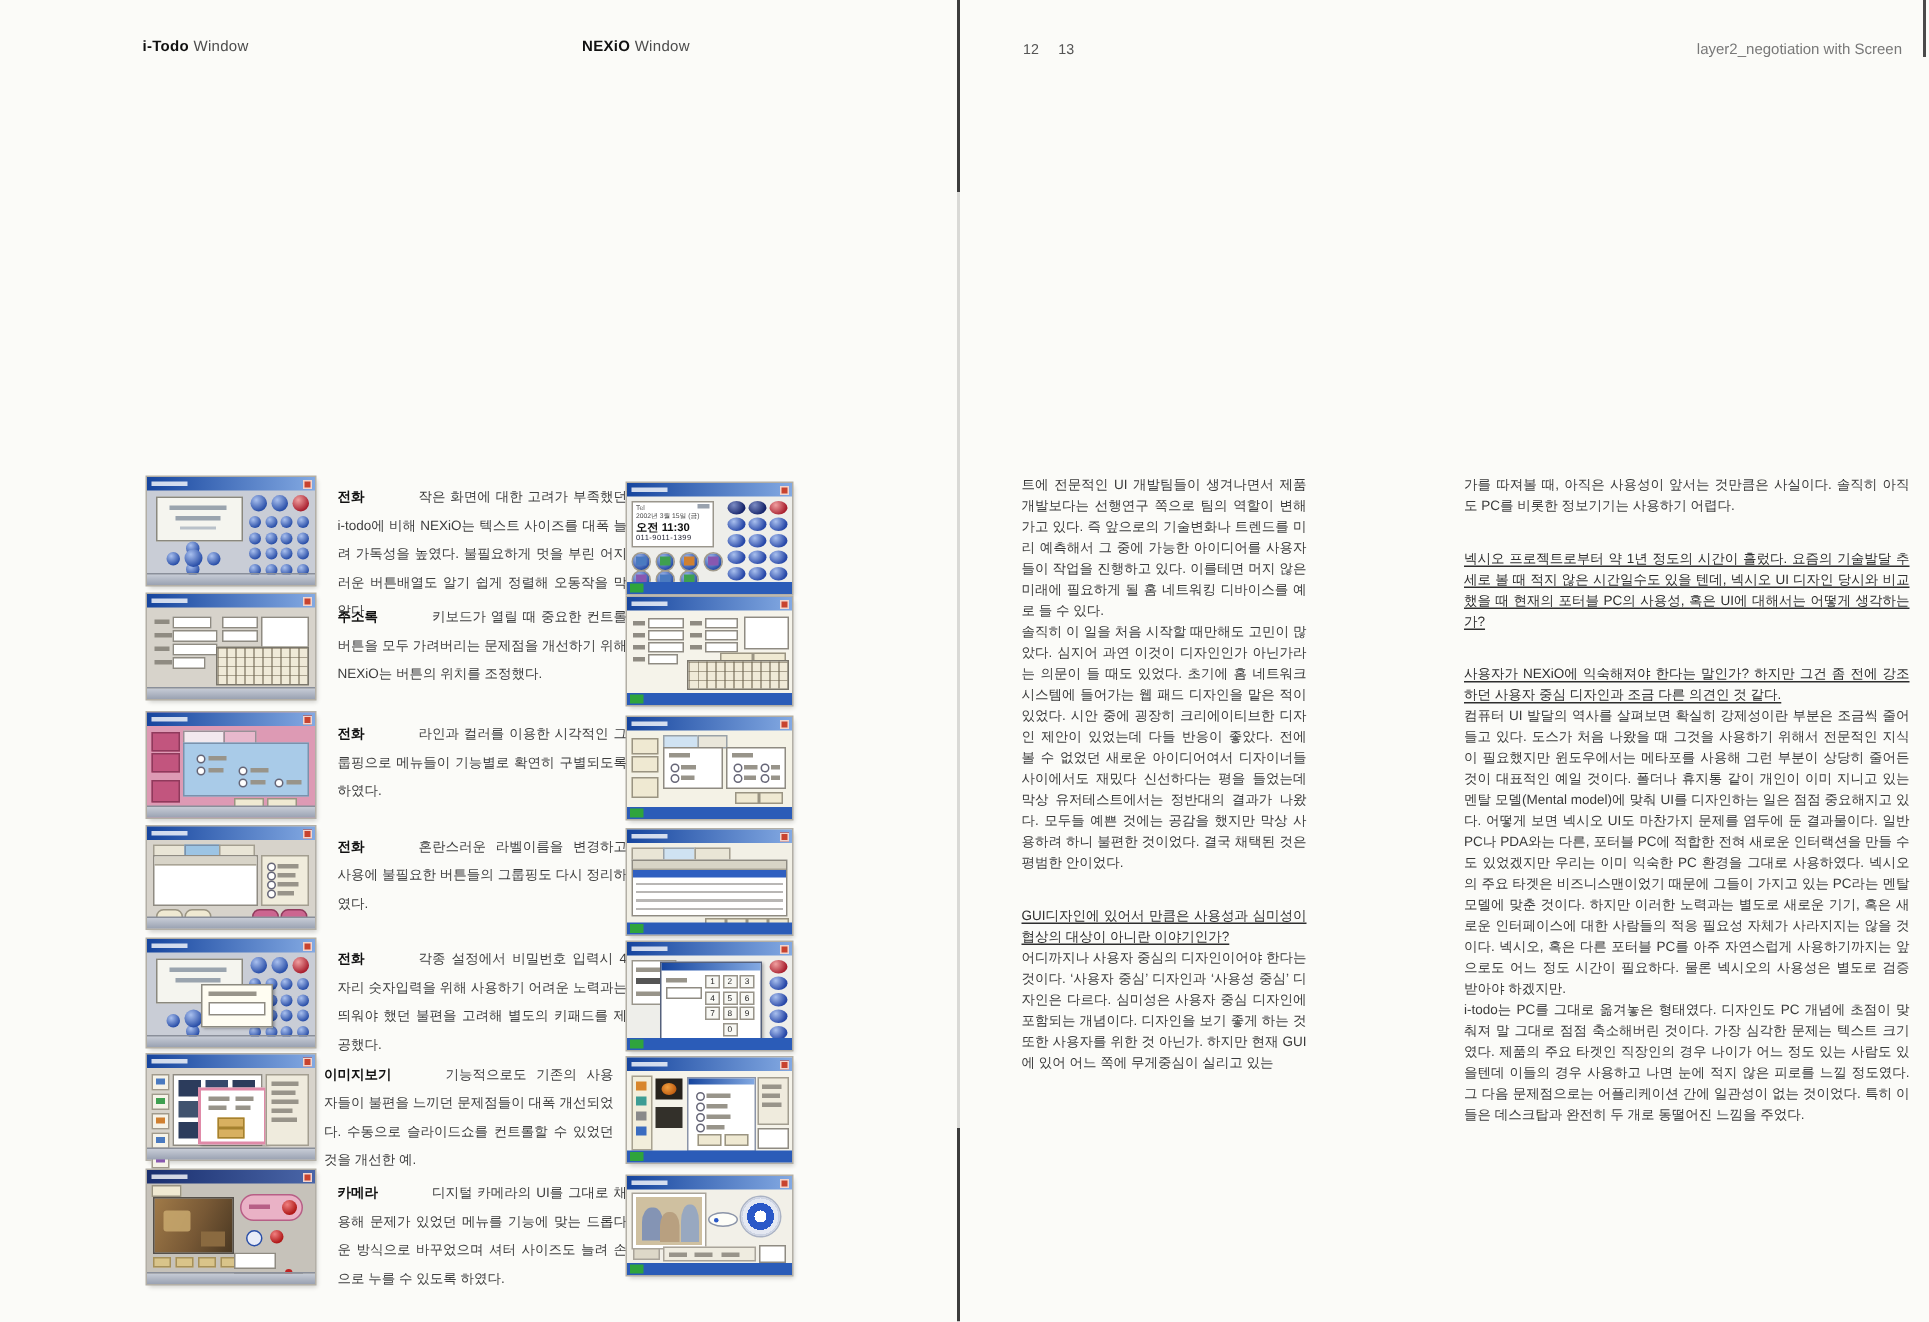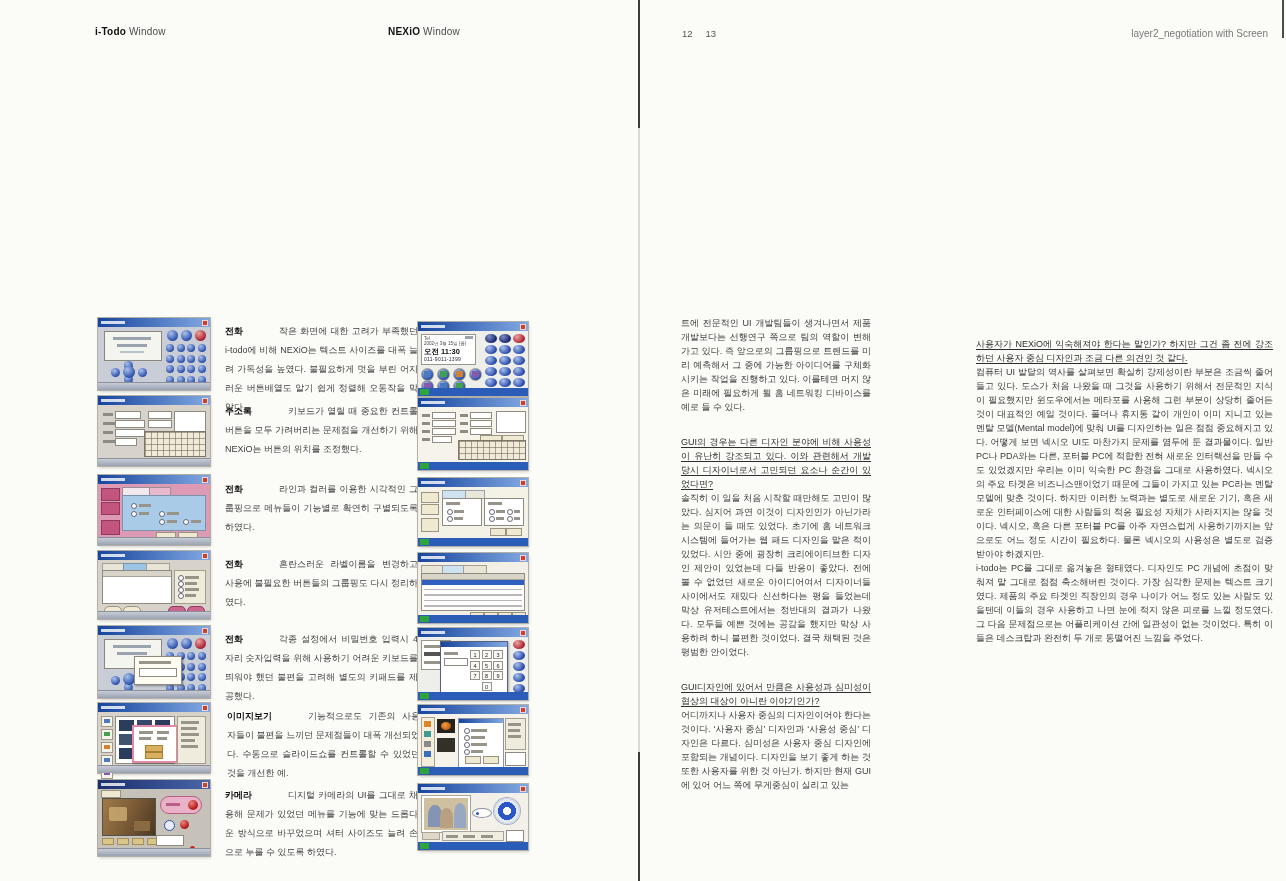--- a/index.html
+++ b/index.html
@@ -78,22 +78,22 @@
 
 <div class="a pgnum" style="left:682px;top:28px">
   <span>12</span><span style="margin-left:13px">13</span>
 </div>
 <div class="a sect" style="right:18px;top:28px">layer2_negotiation with Screen</div>
 
 <div class="a rowtext" style="left:225px;top:322px;width:193px"><b>전화</b><span>작은 화면에 대한 고려가 부족했던 i-todo에 비해 NEXiO는 텍스트 사이즈를 대폭 늘려 가독성을 높였다. 불필요하게 멋을 부린 어지러운 버튼배열도 알기 쉽게 정렬해 오동작을 막았다.</span></div>
 <div class="a rowtext" style="left:225px;top:402px;width:193px"><b>주소록</b><span>키보드가 열릴 때 중요한 컨트롤 버튼을 모두 가려버리는 문제점을 개선하기 위해 NEXiO는 버튼의 위치를 조정했다.</span></div>
 <div class="a rowtext" style="left:225px;top:480px;width:193px"><b>전화</b><span>라인과 컬러를 이용한 시각적인 그룹핑으로 메뉴들이 기능별로 확연히 구별되도록 하였다.</span></div>
 <div class="a rowtext" style="left:225px;top:555px;width:193px"><b>전화</b><span>혼란스러운 라벨이름을 변경하고 사용에 불필요한 버튼들의 그룹핑도 다시 정리하였다.</span></div>
-<div class="a rowtext" style="left:225px;top:630px;width:193px"><b>전화</b><span>각종 설정에서 비밀번호 입력시 4자리 숫자입력을 위해 사용하기 어려운 키보드를 띄워야 했던 불편을 고려해 별도의 키패드를 제공했다.</span></div>
-<div class="a rowtext" style="left:227px;top:707px;width:193px"><b>이미지보기</b><span>기능적으로도 기존의 사용자들이 불편을 느끼던 문제점들이 대폭 개선되었다. 수동으로 슬라이드쇼를 컨트롤할 수 있었던 것을 개선한 예.</span></div>
+<div class="a rowtext" style="left:225px;top:630px;width:193px"><b>전화</b><span>각종 설정에서 비밀번호 입력시 4자리 숫자입력을 위해 사용하기 어려운 노력과는 띄워야 했던 불편을 고려해 별도의 키패드를 제공했다.</span></div>
+<div class="a rowtext" style="left:216px;top:707px;width:193px"><b>이미지보기</b><span>기능적으로도 기존의 사용자들이 불편을 느끼던 문제점들이 대폭 개선되었다. 수동으로 슬라이드쇼를 컨트롤할 수 있었던 것을 개선한 예.</span></div>
 <div class="a rowtext" style="left:225px;top:786px;width:193px"><b>카메라</b><span>디지털 카메라의 UI를 그대로 채용해 문제가 있었던 메뉴를 기능에 맞는 드롭다운 방식으로 바꾸었으며 셔터 사이즈도 늘려 손으로 누를 수 있도록 하였다.</span></div>
 
 <div class="t" style="left:98px;top:318px;width:112px;height:72px;background:#c9cdd6">
   <div class="tb"></div>
   <div class="a" style="left:6px;top:13px;width:56px;height:28px;background:#f5f5ef;border:1px solid #8a887e">
     <i style="left:8px;top:5px;width:38px;height:3px;background:#9aa4ae"></i>
     <i style="left:12px;top:12px;width:30px;height:3px;background:#9aa4ae"></i>
     <i style="left:15px;top:19px;width:24px;height:2px;background:#b9c1c9"></i>
   </div>
   <div class="dot" style="left:26px;top:43px;width:9px;height:9px"></div>
@@ -488,24 +488,25 @@
   <div class="a" style="left:24px;top:47px;width:60px;height:8px;background:#efece0;border:1px solid #a9a49a">
     <div class="dash" style="left:3px;top:3px;width:12px;height:2.5px"></div>
     <div class="dash" style="left:20px;top:3px;width:12px;height:2.5px"></div>
     <div class="dash" style="left:38px;top:3px;width:12px;height:2.5px"></div>
   </div>
   <div class="fld" style="left:88px;top:46px;width:16px;height:10px"></div>
   <div class="nb"></div>
 </div>
 
 <div class="a col" style="left:681px;top:316px;width:190px">
-  <p>트에 전문적인 UI 개발팀들이 생겨나면서 제품개발보다는 선행연구 쪽으로 팀의 역할이 변해가고 있다. 즉 앞으로의 그룹핑으로 트렌드를 미리 예측해서 그 중에 가능한 아이디어를 구체화시키는 작업을 진행하고 있다. 이를테면 머지 않은 미래에 필요하게 될 홈 네트워킹 디바이스를 예로 들 수 있다.</p>
-  <p class="q gap">GUI의 경우는 다른 디자인 분야에 비해 사용성이 유난히 강조되고 있다. 이와 관련해서 개발 당시 디자이너로서 고민되던 요소나 순간이 있었다면?</p>
+  <p>트에 전문적인 UI 개발팀들이 생겨나면서 제품개발보다는 선행연구 쪽으로 팀의 역할이 변해가고 있다. 즉 앞으로의 기술변화나 트렌드를 미리 예측해서 그 중에 가능한 아이디어를 사용자들이 작업을 진행하고 있다. 이를테면 머지 않은 미래에 필요하게 될 홈 네트워킹 디바이스를 예로 들 수 있다.</p>
   <p>솔직히 이 일을 처음 시작할 때만해도 고민이 많았다. 심지어 과연 이것이 디자인인가 아닌가라는 의문이 들 때도 있었다. 초기에 홈 네트워크 시스템에 들어가는 웹 패드 디자인을 맡은 적이 있었다. 시안 중에 굉장히 크리에이티브한 디자인 제안이 있었는데 다들 반응이 좋았다. 전에 볼 수 없었던 새로운 아이디어여서 디자이너들 사이에서도 재밌다 신선하다는 평을 들었는데 막상 유저테스트에서는 정반대의 결과가 나왔다. 모두들 예쁜 것에는 공감을 했지만 막상 사용하려 하니 불편한 것이었다. 결국 채택된 것은 평범한 안이었다.</p>
   <p class="q gap">GUI디자인에 있어서 만큼은 사용성과 심미성이 협상의 대상이 아니란 이야기인가?</p>
   <p>어디까지나 사용자 중심의 디자인이어야 한다는 것이다. ‘사용자 중심’ 디자인과 ‘사용성 중심’ 디자인은 다르다. 심미성은 사용자 중심 디자인에 포함되는 개념이다. 디자인을 보기 좋게 하는 것 또한 사용자를 위한 것 아닌가. 하지만 현재 GUI에 있어 어느 쪽에 무게중심이 실리고 있는</p>
 </div>
 
 <div class="a col" style="left:976px;top:316px;width:297px">
+  <p>가를 따져볼 때, 아직은 사용성이 앞서는 것만큼은 사실이다. 솔직히 아직도 PC를 비롯한 정보기기는 사용하기 어렵다.</p>
+  <p class="q gap">넥시오 프로젝트로부터 약 1년 정도의 시간이 흘렀다. 요즘의 기술발달 추세로 볼 때 적지 않은 시간일수도 있을 텐데, 넥시오 UI 디자인 당시와 비교했을 때 현재의 포터블 PC의 사용성, 혹은 UI에 대해서는 어떻게 생각하는가?</p>
   <p class="q gap">사용자가 NEXiO에 익숙해져야 한다는 말인가? 하지만 그건 좀 전에 강조하던 사용자 중심 디자인과 조금 다른 의견인 것 같다.</p>
   <p>컴퓨터 UI 발달의 역사를 살펴보면 확실히 강제성이란 부분은 조금씩 줄어들고 있다. 도스가 처음 나왔을 때 그것을 사용하기 위해서 전문적인 지식이 필요했지만 윈도우에서는 메타포를 사용해 그런 부분이 상당히 줄어든 것이 대표적인 예일 것이다. 폴더나 휴지통 같이 개인이 이미 지니고 있는 멘탈 모델(Mental model)에 맞춰 UI를 디자인하는 일은 점점 중요해지고 있다. 어떻게 보면 넥시오 UI도 마찬가지 문제를 염두에 둔 결과물이다. 일반 PC나 PDA와는 다른, 포터블 PC에 적합한 전혀 새로운 인터랙션을 만들 수도 있었겠지만 우리는 이미 익숙한 PC 환경을 그대로 사용하였다. 넥시오의 주요 타겟은 비즈니스맨이었기 때문에 그들이 가지고 있는 PC라는 멘탈 모델에 맞춘 것이다. 하지만 이러한 노력과는 별도로 새로운 기기, 혹은 새로운 인터페이스에 대한 사람들의 적응 필요성 자체가 사라지지는 않을 것이다. 넥시오, 혹은 다른 포터블 PC를 아주 자연스럽게 사용하기까지는 앞으로도 어느 정도 시간이 필요하다. 물론 넥시오의 사용성은 별도로 검증 받아야 하겠지만.</p>
   <p>i-todo는 PC를 그대로 옮겨놓은 형태였다. 디자인도 PC 개념에 초점이 맞춰져 말 그대로 점점 축소해버린 것이다. 가장 심각한 문제는 텍스트 크기였다. 제품의 주요 타겟인 직장인의 경우 나이가 어느 정도 있는 사람도 있을텐데 이들의 경우 사용하고 나면 눈에 적지 않은 피로를 느낄 정도였다. 그 다음 문제점으로는 어플리케이션 간에 일관성이 없는 것이었다. 특히 이들은 데스크탑과 완전히 두 개로 동떨어진 느낌을 주었다.</p>
 </div>
 
 </body></html>

